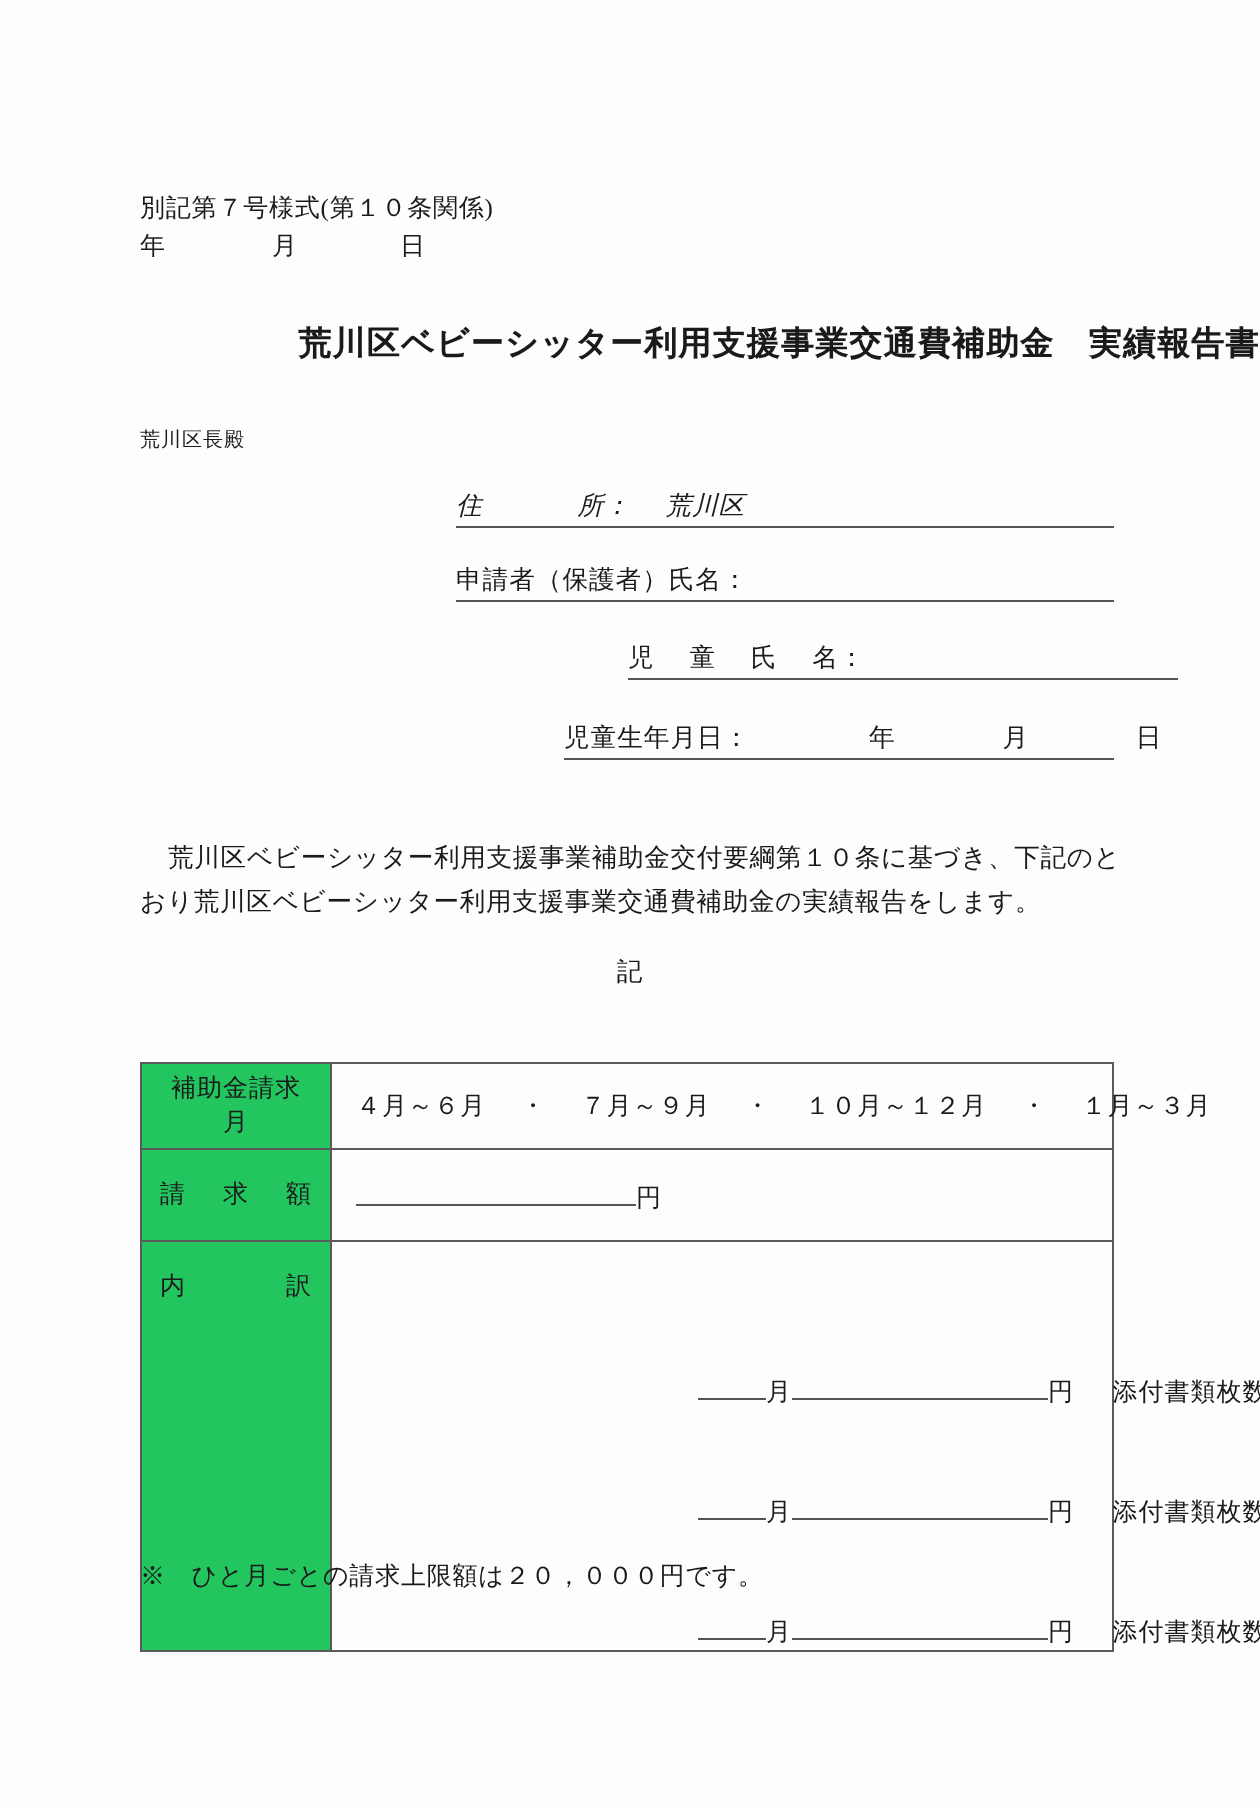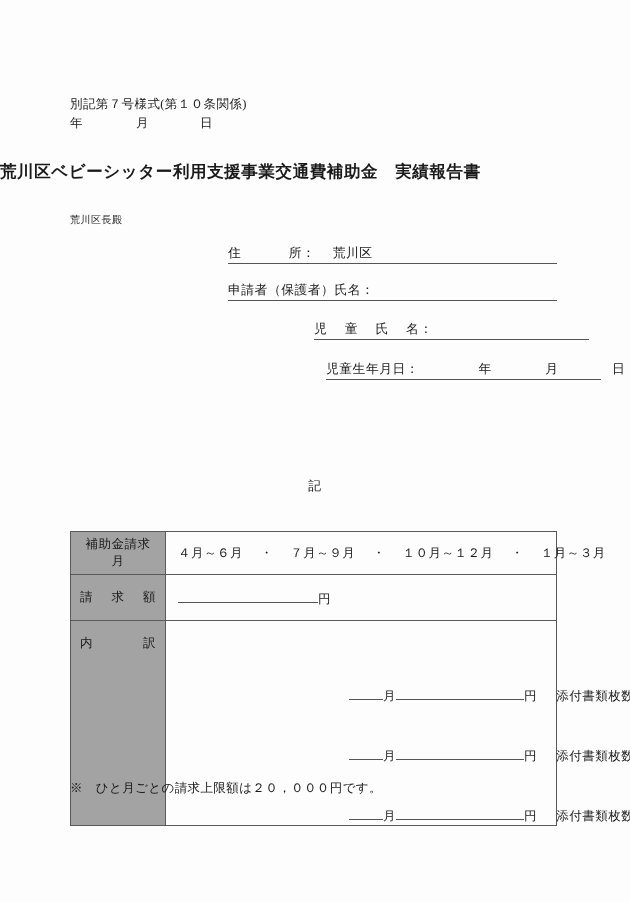--- a/index.html
+++ b/index.html
@@ -45,21 +45,21 @@
   .date-line .ds { display: inline-block; }
   .date-line .gap-a { display: inline-block; width: 46px; }
   .date-line .gap-b { display: inline-block; width: 44px; }
   .date-line .tail { display: inline-block; width: 10px; }
 
   .doc-title {
     position: absolute;
     left: 0;
     top: 161px;
     width: 630px;
-    text-align: left;
+    text-align: right;
     font-size: 16.5px;
     font-weight: bold;
     letter-spacing: 0.6px;
     white-space: nowrap;
   }
 
   .addressee {
     position: absolute;
     left: 70px;
     top: 213px;
@@ -73,24 +73,24 @@
     position: absolute;
     border-bottom: 1px solid #555;
     font-size: 12.8px;
     letter-spacing: 0.5px;
     white-space: nowrap;
     height: 21px;
     line-height: 21px;
     box-sizing: border-box;
   }
   .field .lbl { display: inline-block; }
-  .field-address  { left: 228px; top: 243px; width: 329px; }
+  .field-address  { left: 228px; top: 243px; width: 329px; font-style: italic; }
   .field-guardian { left: 228px; top: 280px; width: 329px; }
   .field-child    { left: 282px; top: 319px; width: 275px; margin-left: 32px; }
-  .field-birth    { left: 282px; top: 359px; width: 275px; margin-left: 44px; }
+  .field-birth    { left: 282px; top: 359px; width: 275px; }
 
   .sp-wide { display: inline-block; width: 40px; }
   .sp-mid  { display: inline-block; width: 10px; }
   .birth-gap-a { display: inline-block; width: 52px; }
   .birth-gap-b { display: inline-block; width: 46px; }
   .birth-gap-c { display: inline-block; width: 46px; }
 
   
   .body-text {
     position: absolute;
@@ -132,21 +132,21 @@
   }
   .report-table td {
     border: 1px solid #5a5a5a;
     font-size: 12.5px;
     letter-spacing: 0.5px;
     vertical-align: middle;
     padding: 0;
   }
   td.rowlabel {
     width: 95px;
-    background: #a3a3a3;
+    background: #22c55e;
     text-align: center;
     padding: 0 9px;
     box-sizing: border-box;
   }
   td.rowlabel .spread {
     display: flex;
     justify-content: space-between;
   }
   td.rowlabel.tight { letter-spacing: 0.5px; }
   td.cell { padding: 0 0 0 12px; }
@@ -236,20 +236,21 @@
   <div class="field field-birth">
     <span class="lbl">児童生年月日：</span>
     <span class="birth-gap-a"></span>
     <span class="lbl">年</span>
     <span class="birth-gap-b"></span>
     <span class="lbl">月</span>
     <span class="birth-gap-c"></span>
     <span class="lbl">日</span>
   </div>
 
+  <div class="body-text">荒川区ベビーシッター利用支援事業補助金交付要綱第１０条に基づき、下記のとおり荒川区ベビーシッター利用支援事業交通費補助金の実績報告をします。</div>
 
   <div class="ki">記</div>
 
 
   <table class="report-table">
     <tbody>
       <tr class="row-period">
         <td class="rowlabel">補助金請求月</td>
         <td class="cell">
           <span class="quarters">

